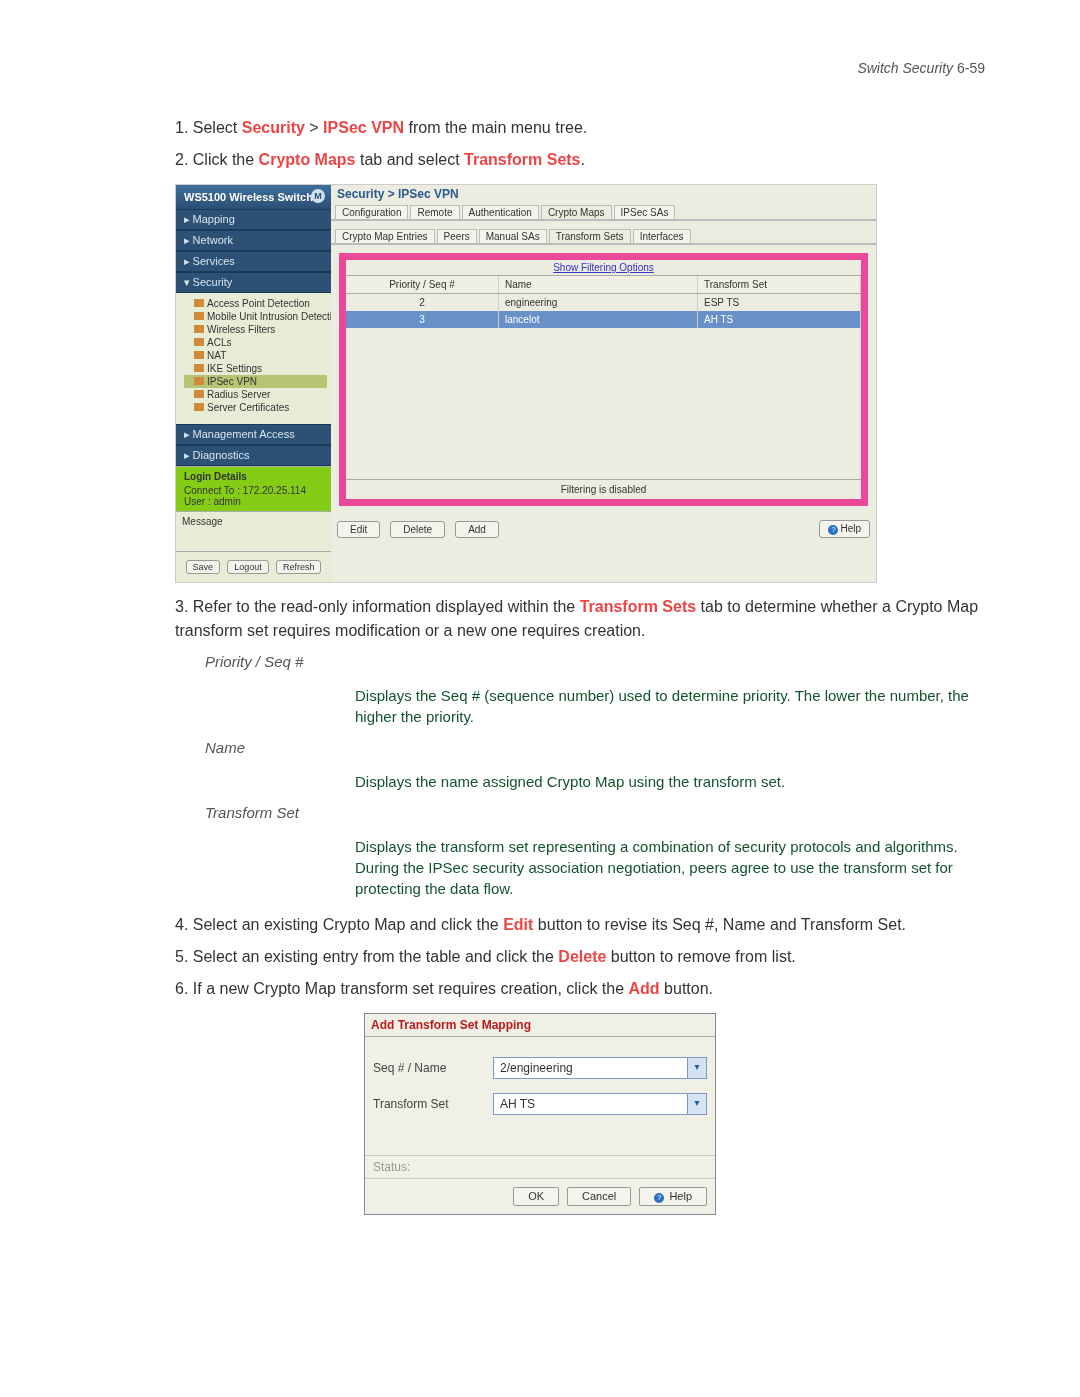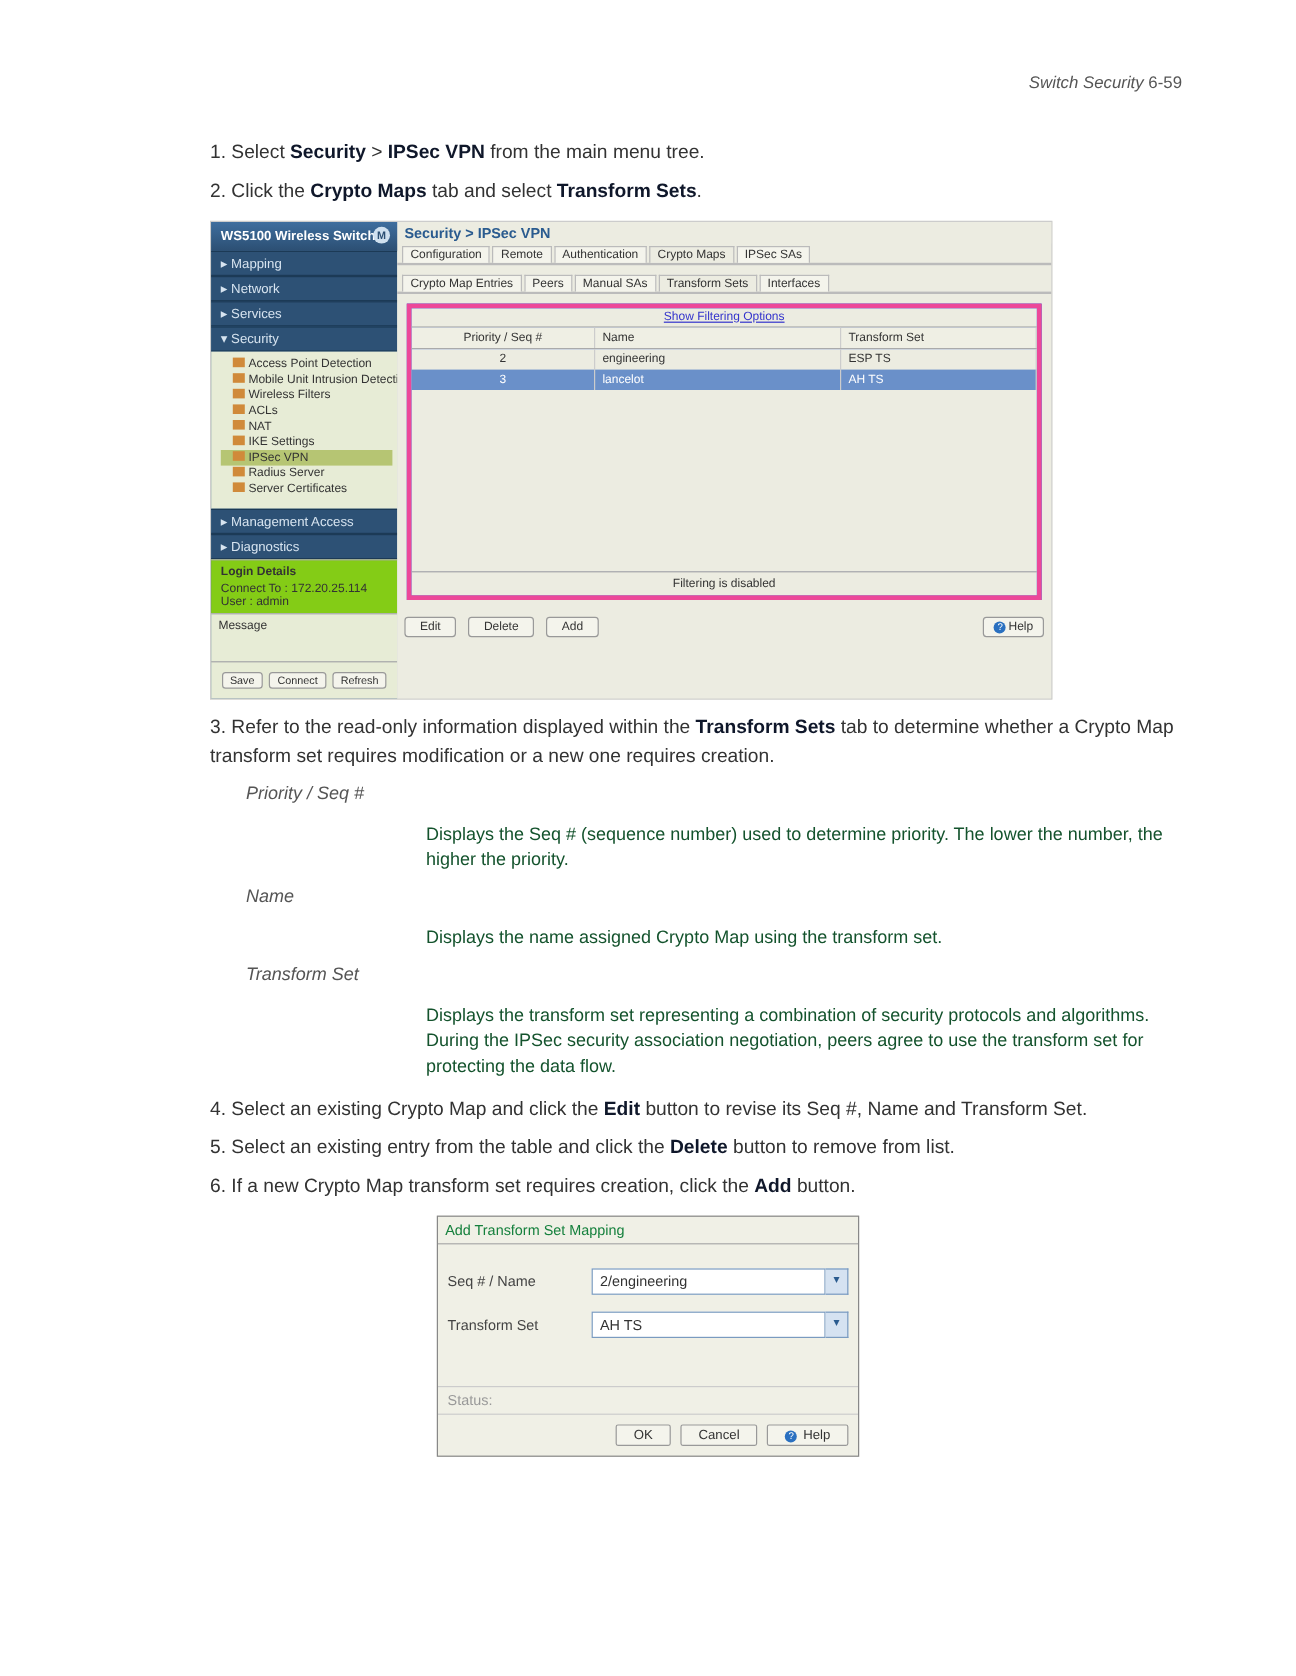--- a/index.html
+++ b/index.html
@@ -18,21 +18,21 @@
   }
   .header-right {
     text-align: right;
     font-size: 14px;
     color: #555;
     margin-bottom: 40px;
   }
   .header-right .italic { font-style: italic; }
   .steps { font-size: 16px; color: #333; }
   .step { margin: 0 0 8px 80px; line-height: 1.5; }
-  .bold-link { color: #0f172a; font-weight: bold; }
+  .bold-link { color: #ef4444; font-weight: bold; }
 
   
   .shot1 {
     border: 1px solid #ccc;
     width: 700px;
     margin: 12px 0 12px 80px;
     font-size: 11px;
     background: #ececde;
   }
   .shot1-row { display: flex; }
@@ -72,21 +72,21 @@
   }
   .msg-box { background: #e7ecd6; color: #333; border-top: 1px solid #aaa; padding: 4px 6px 24px; font-size: 10px; }
   .footer-btns { background: #e7ecd6; padding: 8px; border-top: 1px solid #aaa; display: flex; gap: 4px; justify-content: space-around; }
   .mini-btn { background: #f4f4ec; border: 1px solid #999; border-radius: 3px; padding: 1px 6px; font-size: 9px; color: #333; }
 
   .shot1-main { flex: 1; background: #ecece1; display: flex; flex-direction: column; }
   .crumb { color: #2a5b8f; font-weight: bold; padding: 2px 6px; font-size: 12px; background: #ecece1; }
   .tabs1, .tabs2 { display: flex; gap: 2px; padding: 2px 4px 0 4px; border-bottom: 2px solid #bbb; font-size: 10px; }
   .tab { background: #f4f4ec; border: 1px solid #bbb; border-bottom: none; padding: 1px 6px; color: #333; }
   .tab.active { background: #ecece1; font-weight: normal; }
-  .grid-wrap { margin: 8px; background: #1d4ed8; border: 4px solid #ec4899; }
+  .grid-wrap { margin: 8px; background: #f9a8d4; border: 7px solid #ec4899; }
   .showfilt { text-align: center; font-size: 10px; color: #33c; text-decoration: underline; padding: 2px; background: #ecece1; border-bottom: 1px solid #aaa; }
   .grid-head, .grid-row { display: flex; font-size: 10px; }
   .grid-head { background: #efefe4; border-bottom: 1px solid #aaa; }
   .gh, .gc { padding: 3px 6px; border-right: 1px solid #ccc; }
   .c1 { width: 140px; text-align: center; }
   .c2 { flex: 1; }
   .c3 { width: 150px; }
   .grid-row.sel { background: #6a90c9; color: #fff; }
   .grid-body { height: 185px; background: #ecece1; }
   .filtstat { text-align: center; font-size: 10px; padding: 4px; background: #ecece1; border-top: 1px solid #aaa; }
@@ -112,21 +112,21 @@
   }
   .shot2-title {
     background: linear-gradient(#3e6e9e, #2c4f73);
     color: #fff; font-weight: bold; padding: 4px 6px;
     display: flex; align-items: center;
   }
   .shot2-title .close {
     margin-left: auto; width: 18px; height: 16px; background: #e04030;
     border: 1px solid #902018; color: #fff; text-align: center; line-height: 14px; font-size: 12px;
   }
-  .shot2-sub { font-weight: normal; padding: 4px 6px; color: #15803d; border-bottom: 1px solid #aaa; }
+  .shot2-sub { font-weight: bold; padding: 4px 6px; color: #b91c1c; border-bottom: 1px solid #aaa; }
   .shot2-body { padding: 20px 8px 26px; }
   .frow { display: flex; align-items: center; margin-bottom: 14px; }
   .flabel { width: 120px; color: #444; }
   .fsel { flex: 1; display: flex; }
   .fsel-in {
     flex: 1; background: #fff; border: 1px solid #7a9bc0; padding: 3px 6px;
   }
   .fsel-btn {
     width: 18px; background: #d5e2f1; border: 1px solid #7a9bc0; border-left: none;
     text-align: center; color: #2a5b8f; font-size: 10px; line-height: 18px;
@@ -183,21 +183,21 @@
         <div class="login-box">
           <div style="font-weight:bold;margin-bottom:3px;">Login Details</div>
           <div><span>Connect To :</span> <span>172.20.25.114</span></div>
           <div><span>User :</span> <span>admin</span></div>
         </div>
         <div class="msg-box">
           <div>Message</div>
         </div>
         <div class="footer-btns">
           <span class="mini-btn">Save</span>
-          <span class="mini-btn">Connect</span>
+          <span class="mini-btn">Logout</span>
           <span class="mini-btn">Refresh</span>
         </div>
       </div>
 
       <div class="shot1-main">
         <div class="crumb">Security &gt; IPSec VPN</div>
         <div class="tabs1">
           <div class="tab">Configuration</div>
           <div class="tab">Remote</div>
           <div class="tab">Authentication</div>

